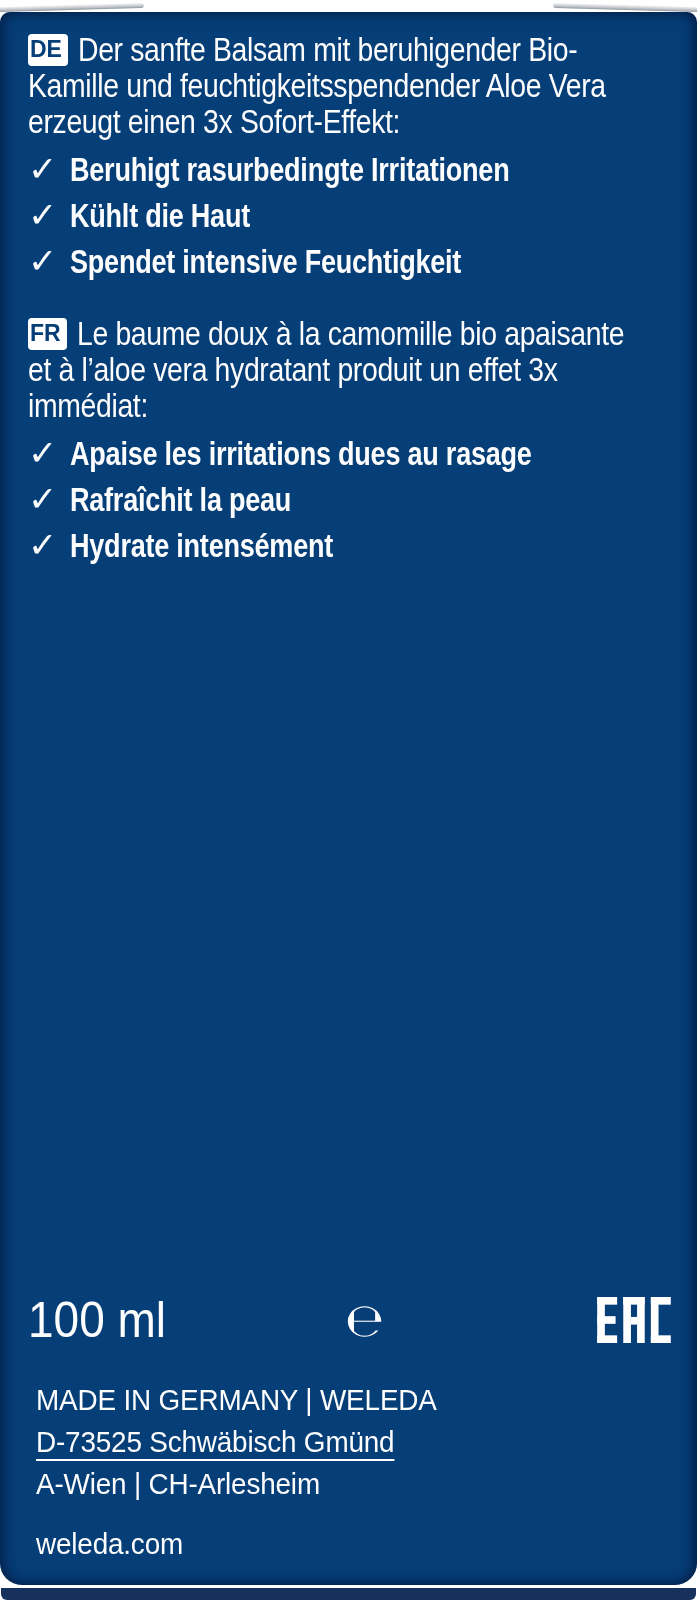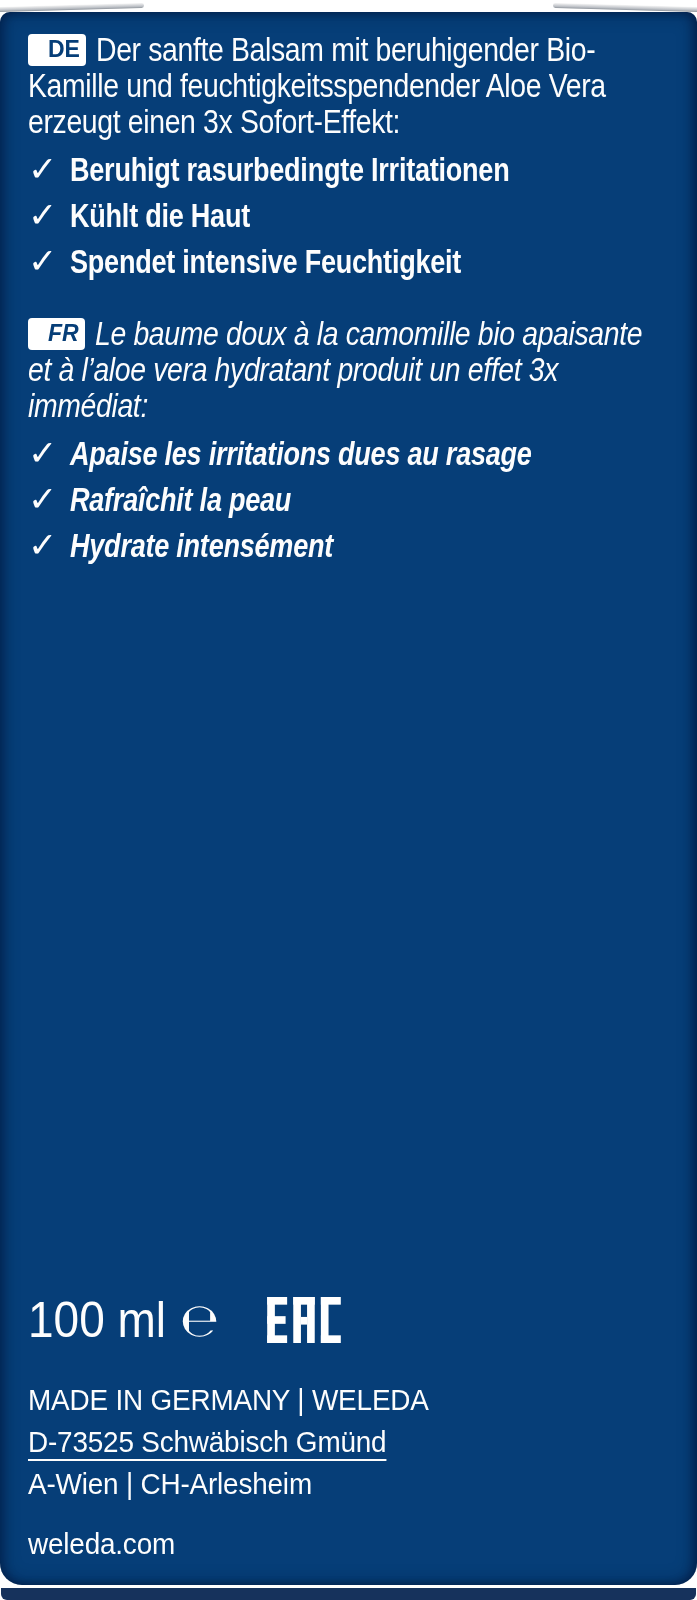--- a/index.html
+++ b/index.html
@@ -38,61 +38,61 @@
 
   .bottom-strip{
     flex:0 0 auto;
     height:12px; margin:3px 1px 0 1px;
     background:#16325c;
     border-radius:0 0 6px 6px;
   }
 
   
   .section{ flex:0 0 auto; }
-  .section.fr{ margin-top:26px;font-style:italic; }
+  .section.fr{ margin-top:26px; }
 
   .line-row{ display:flex; align-items:center; }
   .line{
     display:block; white-space:nowrap;
     font-size:33px; line-height:36px;
     letter-spacing:-0.4px;
     transform:scaleX(.86); transform-origin:0 50%;
   }
   .line-row .line{ display:inline-block; }
 
   .badge{
     display:inline-flex; align-items:center; justify-content:center;
     background:#ffffff; color:#063e78;
     font-weight:700; font-size:23px; letter-spacing:0;
-    padding:2px 6px 3px 20px; border-radius:4px;
+    padding:2px 6px 3px 2px; border-radius:4px;
     margin-right:10px; flex:0 0 auto;
   }
 
   .checks{ list-style:none; margin:9px 0 7px 0; }
   .check-row{ display:flex; align-items:center; margin:4px 0; height:42px; }
   .check-glyph{
     font-size:35px; font-weight:400; margin-right:13px; flex:0 0 auto;
     transform:translateY(-1px);
   }
   .check-text{
     display:inline-block; white-space:nowrap;
     font-weight:700; font-size:33px; letter-spacing:-0.3px;
     transform:scaleX(.82); transform-origin:0 50%;
   }
 
   .spacer{ flex:1 1 auto; }
 
   
-  .volume-row{ display:flex; align-items:center; flex:0 0 auto; margin-bottom:30px; }
+  .volume-row{ display:flex; align-items:center; flex:0 0 auto; margin-bottom:30px;justify-content:space-between; }
   .volume{ font-size:50px; letter-spacing:0; white-space:nowrap; transform:scaleX(.92); transform-origin:0 50%; }
   .est-sign{ font-family:"DejaVu Sans",sans-serif; font-size:46px; margin-left:2px; }
   .eac{ margin-left:48px; display:inline-flex; }
   .eac svg{ display:block; }
 
-  .address{ flex:0 0 auto; }
+  .address{ flex:0 0 auto;margin-left:8px; }
   .address .a-line{
     font-size:30px; line-height:42px; letter-spacing:-0.2px;
     white-space:nowrap;
     transform:scaleX(.93); transform-origin:0 50%;
   }
   .address .a-line.underlined{
     text-decoration:underline;
     text-underline-offset:7px;
     text-decoration-thickness:2px;
   }

